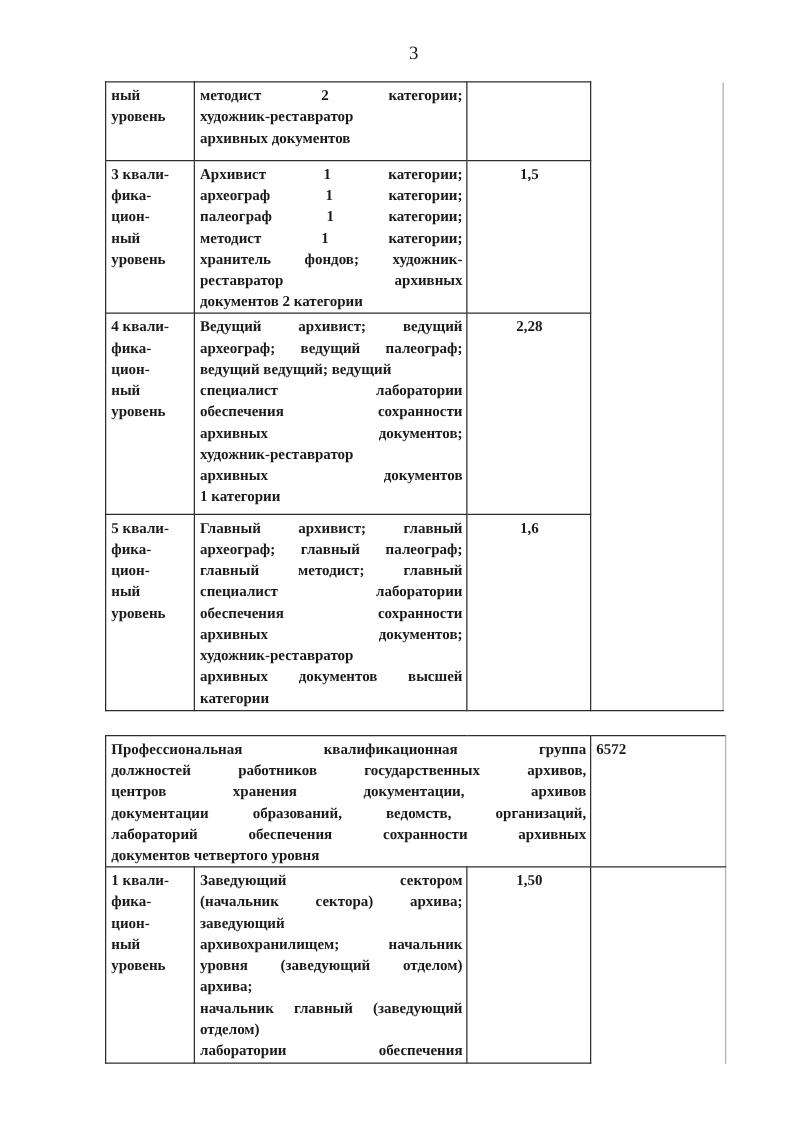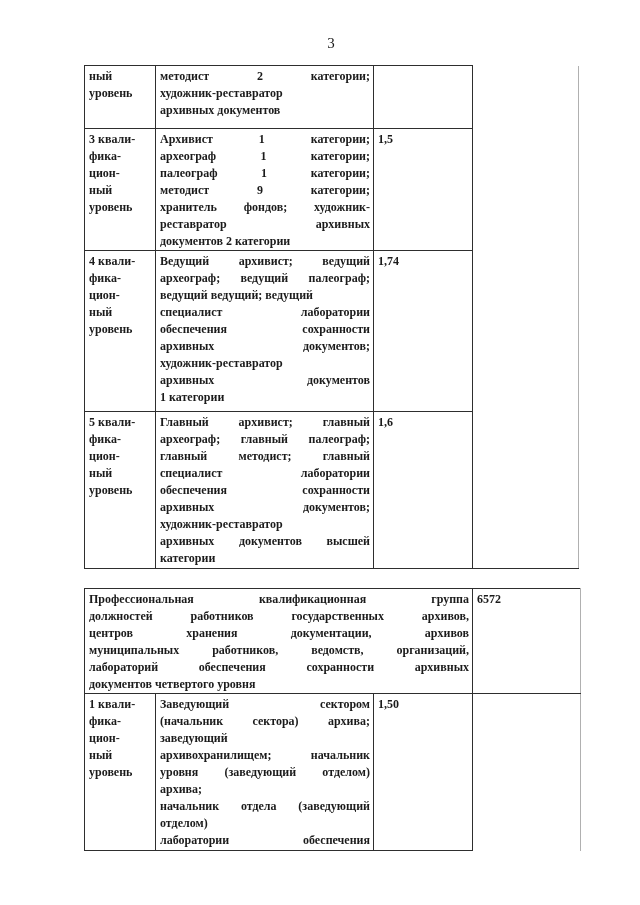--- a/index.html
+++ b/index.html
@@ -14,21 +14,21 @@
   }
   table { border-collapse:collapse; position:absolute; table-layout:fixed; }
   #table1 { left:84px; top:65px; }
   #table2 { left:84px; top:588px; }
   td {
     vertical-align:top; font-size:12px; line-height:17px;
     padding:2px 3px 0 4px; overflow:hidden;font-weight:bold;
   }
   td.c1 { width:71px;  border:1px solid #2e2e2e; }
   td.c2 { width:218px; border:1px solid #2e2e2e;margin-left:38px; }
-  td.c3 { width:99px;  border:1px solid #2e2e2e; text-align:left; }
+  td.c3 { width:99px;  border:1px solid #2e2e2e; text-align:center; }
   td.c4 { width:106px; border-left:1px solid #2e2e2e; border-right:1px solid #b0b0b0; }
   #table1 td.c4 { border-top:none; border-bottom:1px solid #2e2e2e; }
   #table2 td.c4 { width:108px; }
   #table2 td.c4.salary { border-top:1px solid #2e2e2e; border-bottom:1px solid #2e2e2e; }
   #table2 td.c4.tail { border-top:none; border-bottom:none; }
   td.span3 { width:388px; border:1px solid #2e2e2e; }
   .ln { text-align:left; white-space:pre-wrap; }
   .ln.j { text-align:justify; text-align-last:justify; }
 </style>
 </head>
@@ -65,21 +65,21 @@
               <div class="ln">цион-</div>
               <div class="ln">ный</div>
               <div class="ln">уровень</div>
             </div>
       </td>
       <td class="c2">
         <div>
               <div class="ln j">Архивист 1 категории;</div>
               <div class="ln j">археограф 1 категории;</div>
               <div class="ln j">палеограф 1 категории;</div>
-              <div class="ln j">методист 9 категории;</div>
+              <div class="ln j">методист 1 категории;</div>
               <div class="ln j">хранитель фондов; художник-</div>
               <div class="ln j">реставратор архивных</div>
               <div class="ln">документов 2 категории</div>
             </div>
       </td>
       <td class="c3">1,5</td>
     </tr>
     <tr style="height:161px;">
       <td class="c1">
         <div>
@@ -96,21 +96,21 @@
               <div class="ln j">археограф; ведущий палеограф;</div>
               <div class="ln">ведущий ведущий; ведущий</div>
               <div class="ln j">специалист лаборатории</div>
               <div class="ln j">обеспечения сохранности</div>
               <div class="ln j">архивных документов;</div>
               <div class="ln">художник-реставратор</div>
               <div class="ln j">архивных документов</div>
               <div class="ln">1 категории</div>
             </div>
       </td>
-      <td class="c3">1,74</td>
+      <td class="c3">2,28</td>
     </tr>
     <tr style="height:157px;">
       <td class="c1">
         <div>
               <div class="ln">5 квали-</div>
               <div class="ln">фика-</div>
               <div class="ln">цион-</div>
               <div class="ln">ный</div>
               <div class="ln">уровень</div>
             </div>
@@ -134,21 +134,21 @@
     </table>
 
   <table id="table2">
     <tbody>
         <tr style="height:105px;">
       <td class="span3" colspan="3">
         <div>
               <div class="ln j">Профессиональная квалификационная группа</div>
               <div class="ln j">должностей работников государственных архивов,</div>
               <div class="ln j">центров хранения документации, архивов</div>
-              <div class="ln j">муниципальных работников, ведомств, организаций,</div>
+              <div class="ln j">документации образований, ведомств, организаций,</div>
               <div class="ln j">лабораторий обеспечения сохранности архивных</div>
               <div class="ln">документов четвертого уровня</div>
             </div>
       </td>
       <td class="c4 salary">6572</td>
     </tr>
     <tr style="height:157px;">
       <td class="c1">
         <div>
               <div class="ln">1 квали-</div>
@@ -159,21 +159,21 @@
             </div>
       </td>
       <td class="c2">
         <div>
               <div class="ln j">Заведующий сектором</div>
               <div class="ln j">(начальник сектора) архива;</div>
               <div class="ln">заведующий</div>
               <div class="ln j">архивохранилищем; начальник</div>
               <div class="ln j">уровня (заведующий отделом)</div>
               <div class="ln">архива;</div>
-              <div class="ln j">начальник отдела (заведующий</div>
+              <div class="ln j">начальник главный (заведующий</div>
               <div class="ln">отделом)</div>
               <div class="ln j">лаборатории обеспечения</div>
             </div>
       </td>
       <td class="c3">1,50</td>
       <td class="c4 tail"></td>
     </tr>
   </tbody>
     </table>
 

